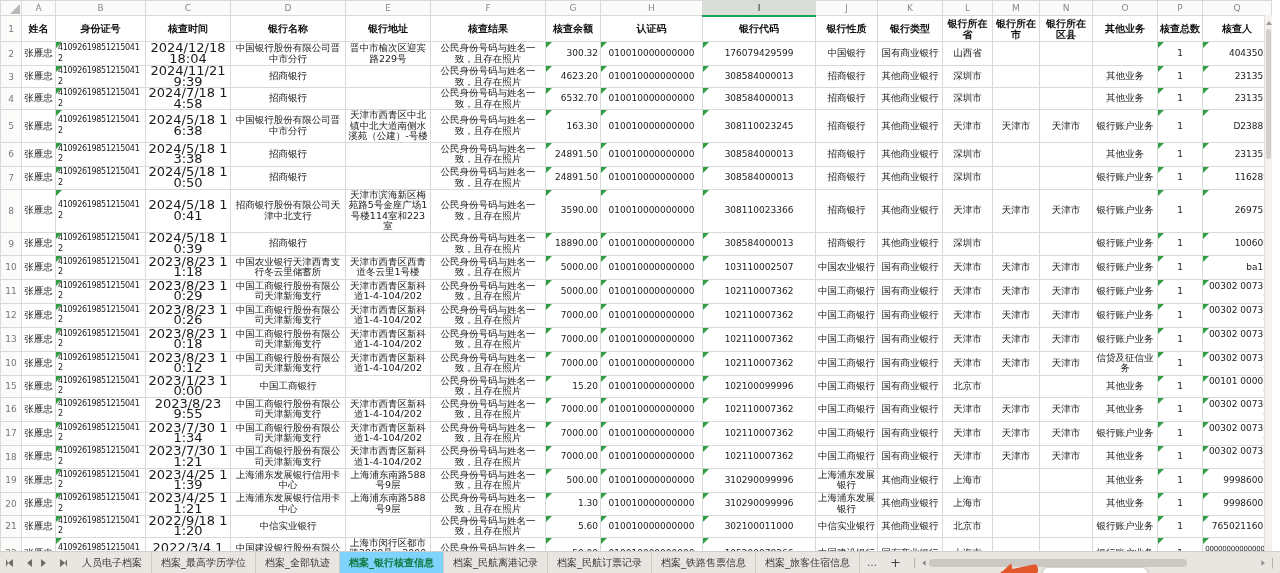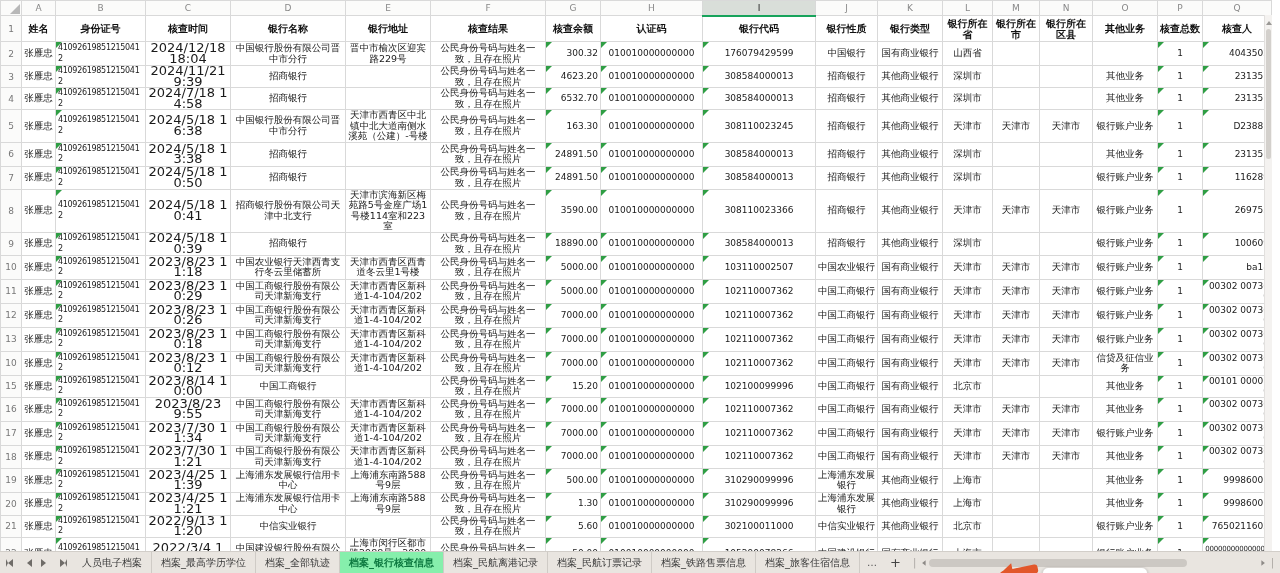--- a/index.html
+++ b/index.html
@@ -37,21 +37,21 @@
   .tabbar{position:absolute;left:0;bottom:0;width:1280px;height:22px;background:#e9e5e0;border-top:1px solid #d2cec9;
     display:flex;align-items:stretch;font-size:10px;color:#3a3a3a;box-sizing:border-box;}
   .navbtns{display:flex;align-items:center;padding:0 4px;gap:7px;}
   .navbtn{width:11px;height:11px;display:flex;align-items:center;justify-content:center;cursor:pointer;}
   .t-left{width:0;height:0;border:4px solid transparent;border-right:5px solid #6f6c68;}
   .t-right{width:0;height:0;border:4px solid transparent;border-left:5px solid #6f6c68;}
   .bar-l{border-left:2px solid #6f6c68;}
   .bar-r{border-right:2px solid #6f6c68;}
   .tabs{display:flex;align-items:stretch;}
   .tab{display:flex;align-items:center;padding:8px 9px;border-right:1px solid #cfcbc6;white-space:nowrap;cursor:pointer;}
-  .tab.active{background:#86efac;color:#0e7a41;font-weight:700;border-right:1px solid #cfcbc6;}
+  .tab.active{background:#7dd3fc;color:#0e7a41;font-weight:700;border-right:1px solid #cfcbc6;}
   .tab-more{display:flex;align-items:center;padding:0 7px;color:#555;}
   .tab-add{display:flex;align-items:center;padding:0 6px;font-size:13px;color:#444;}
   .hscroll{position:relative;flex:1;margin:0 4px;display:flex;align-items:center;}
   .hs-sep{color:#aaa6a2;font-size:10px;margin:0 2px;}
   .hs-track{position:relative;flex:1;height:8px;}
   .hs-thumb{position:absolute;left:2px;top:0;height:8px;width:258px;background:#ccc8c3;border-radius:4px;}
   
   .orange-arrow{position:absolute;left:984px;top:561px;width:58px;height:22px;transform:rotate(-12deg);}
   .oa-head{position:absolute;left:0;top:2px;width:0;height:0;border:11px solid transparent;border-right:18px solid #e2572b;}
   .oa-tail{position:absolute;left:16px;top:8px;width:38px;height:9px;background:#e2572b;border-radius:3px;}
@@ -383,21 +383,21 @@
             <td class="cell al-center f-M">天津市</td>
             <td class="cell al-center f-N">天津市</td>
             <td class="cell al-center f-O">信贷及征信业务</td>
             <td class="cell al-center f-P tri">1</td>
             <td class="cell al-right f-Q tri">00302 00736 0</td>
           </tr>
           <tr style="height:20px">
             <td class="rownum">15</td>
             <td class="cell al-center f-A">张雁忠</td>
             <td class="cell al-left f-B tri">410926198512150412</td>
-            <td class="cell al-center f-C">2023/8/14 10:00</td>
+            <td class="cell al-center f-C">2023/1/23 10:00</td>
             <td class="cell al-center f-D">中国工商银行</td>
             <td class="cell al-center f-E"></td>
             <td class="cell al-center f-F">公民身份号码与姓名一致，且存在照片</td>
             <td class="cell al-right f-G tri">15.20</td>
             <td class="cell al-center f-H tri">010010000000000</td>
             <td class="cell al-center f-I tri">102100099996</td>
             <td class="cell al-center f-J">中国工商银行</td>
             <td class="cell al-center f-K">国有商业银行</td>
             <td class="cell al-center f-L">北京市</td>
             <td class="cell al-center f-M"></td>
@@ -503,21 +503,21 @@
             <td class="cell al-center f-M"></td>
             <td class="cell al-center f-N"></td>
             <td class="cell al-center f-O">其他业务</td>
             <td class="cell al-center f-P tri">1</td>
             <td class="cell al-right f-Q tri">99986001</td>
           </tr>
           <tr style="height:20px">
             <td class="rownum">21</td>
             <td class="cell al-center f-A">张雁忠</td>
             <td class="cell al-left f-B tri">410926198512150412</td>
-            <td class="cell al-center f-C">2022/9/13 11:20</td>
+            <td class="cell al-center f-C">2022/9/18 11:20</td>
             <td class="cell al-center f-D">中信实业银行</td>
             <td class="cell al-center f-E"></td>
             <td class="cell al-center f-F">公民身份号码与姓名一致，且存在照片</td>
             <td class="cell al-right f-G tri">5.60</td>
             <td class="cell al-center f-H tri">010010000000000</td>
             <td class="cell al-center f-I tri">302100011000</td>
             <td class="cell al-center f-J">中信实业银行</td>
             <td class="cell al-center f-K">其他商业银行</td>
             <td class="cell al-center f-L">北京市</td>
             <td class="cell al-center f-M"></td>

